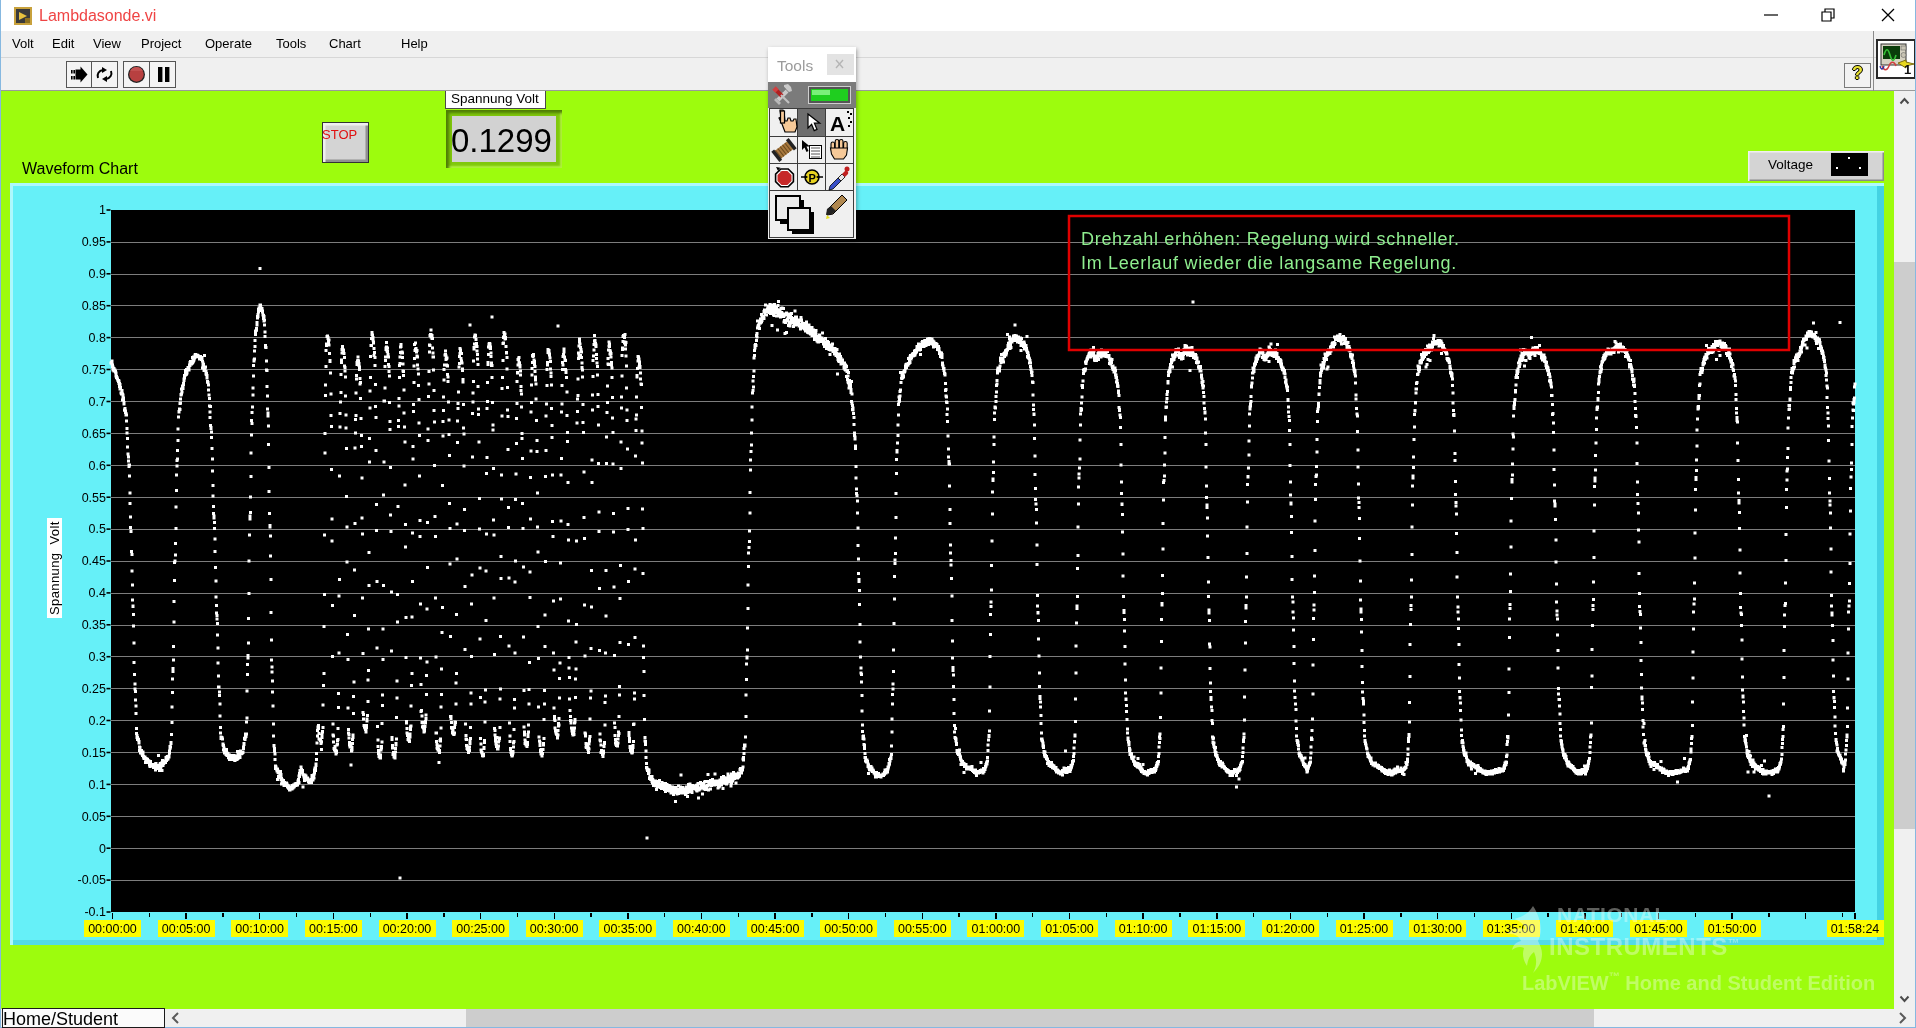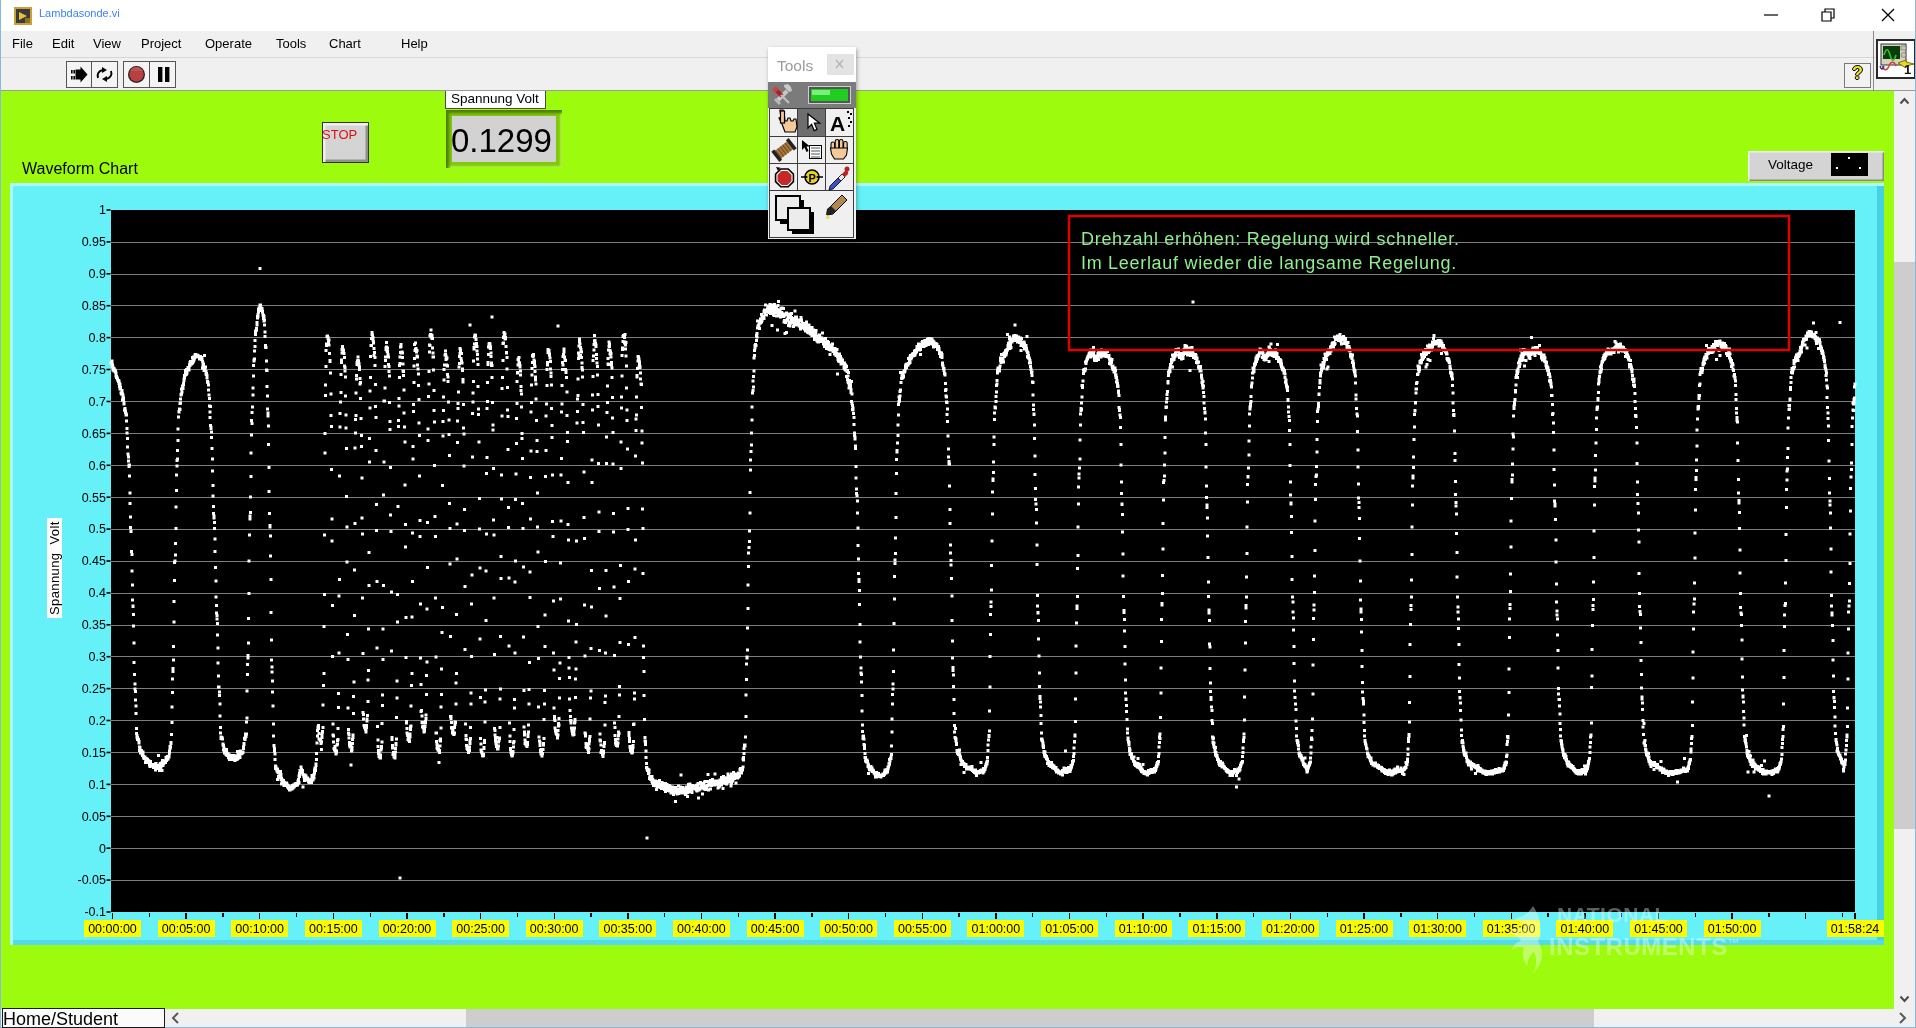--- a/index.html
+++ b/index.html
@@ -17,34 +17,34 @@
 <body>
 <div id="win">
 
 <div class="abs" id="titlebar">
  <svg class="abs" style="left:13px;top:7px" width="18" height="18">
   <rect x="0" y="0" width="18" height="18" fill="#3a3a3a"></rect>
   <rect x="1" y="1" width="16" height="16" fill="none" stroke="#c8a13c" stroke-width="2"></rect>
   <path d="M5 5l8 4-8 4z" fill="#e8c23f"></path>
   <rect x="11" y="11" width="5" height="5" fill="#8c6f1f"></rect>
  </svg>
- <div class="abs" style="left:38px;top:7px;font-size:11px;color:#3b82f6">Lambdasonde.vi</div>
+ <div class="abs" style="left:38px;top:7px;font-size:16px;color:#ef4444">Lambdasonde.vi</div>
  <svg class="abs" style="left:1755px;top:0" width="30" height="30">
         <path d="M8 15h14" stroke="#000" stroke-width="1.2"></path>
       </svg>
  <svg class="abs" style="left:1812px;top:0" width="30" height="30">
         <path d="M9 12h9v9h-9z M12 12v-3h9v9h-3" fill="none" stroke="#000" stroke-width="1.2"></path>
       </svg>
  <svg class="abs" style="left:1872px;top:0" width="30" height="30">
         <path d="M9 9l12 12M21 9l-12 12" stroke="#000" stroke-width="1.3"></path>
       </svg>
 </div>
 
 <div class="abs" id="menubar">
- <span style="left:11px">File</span>
+ <span style="left:11px">Volt</span>
       <span style="left:51px">Edit</span>
       <span style="left:92px">View</span>
       <span style="left:140px">Project</span>
       <span style="left:204px">Operate</span>
       <span style="left:275px">Tools</span>
       <span style="left:328px">Chart</span>
       <span style="left:400px">Help</span>
 </div>
 
 <div class="abs" id="toolbar">
@@ -303,20 +303,21 @@
 <text x="1071" y="62" font-size="18" letter-spacing="0.7" fill="#8fee8f">Drehzahl erhöhen: Regelung wird schneller.</text>
 <text x="1071" y="86" font-size="18" letter-spacing="0.7" fill="#8fee8f">Im Leerlauf wieder die langsame Regelung.</text>
 </svg>
 
 <div class="abs" style="left:1495px;top:895px;width:420px;height:110px;color:rgba(250,252,244,0.38);white-space:nowrap;pointer-events:none">
  <svg class="abs" style="left:8px;top:10px" width="56" height="84" fill="rgba(250,252,244,0.38)">
   <path d="M30 1c-5 8-11 11-19 13 6 2 10 5 11 10-7-2-13 0-18 5 7-1 12 2 14 7-5 1-8 4-9 9 4-3 8-4 12-2-2 6-1 12 3 18 1-7 3-11 7-14 3 7 3 14-1 21 6-6 9-12 9-19 0-5-2-9-4-13 5-10 3-23-5-35z"></path>
  </svg>
  <div class="abs" style="left:62px;top:8px;font-size:21px;font-weight:bold;letter-spacing:0.5px">NATIONAL</div>
  <div class="abs" style="left:54px;top:38px;font-size:24px;font-weight:bold;letter-spacing:0.5px">INSTRUMENTS<span style="font-size:12px;vertical-align:8px">™</span></div>
+ <div class="abs" style="left:27px;top:75px;font-size:20px;font-weight:bold">LabVIEW<span style="font-size:11px;vertical-align:10px">™</span> Home and Student Edition</div>
 </div>
 
 <div class="abs" style="left:47px;top:618px;transform-origin:0 0;transform:rotate(-90deg);background:#fff;font-size:13px;letter-spacing:0.4px;color:#000;padding:0 3px;white-space:nowrap">Spannung&nbsp;&nbsp;Volt</div>
 
 <div class="abs" id="vscroll">
  <svg class="abs" style="left:0;top:0" width="21" height="21">
         <path d="M6.5 12.5l4-4.5 4 4.5" fill="none" stroke="#4b4b4b" stroke-width="2"></path>
       </svg>
  <div class="abs" style="left:0;top:171px;width:21px;height:567px;background:#cdcdcd"></div>
  <svg class="abs" style="left:0;top:897px" width="21" height="21">

